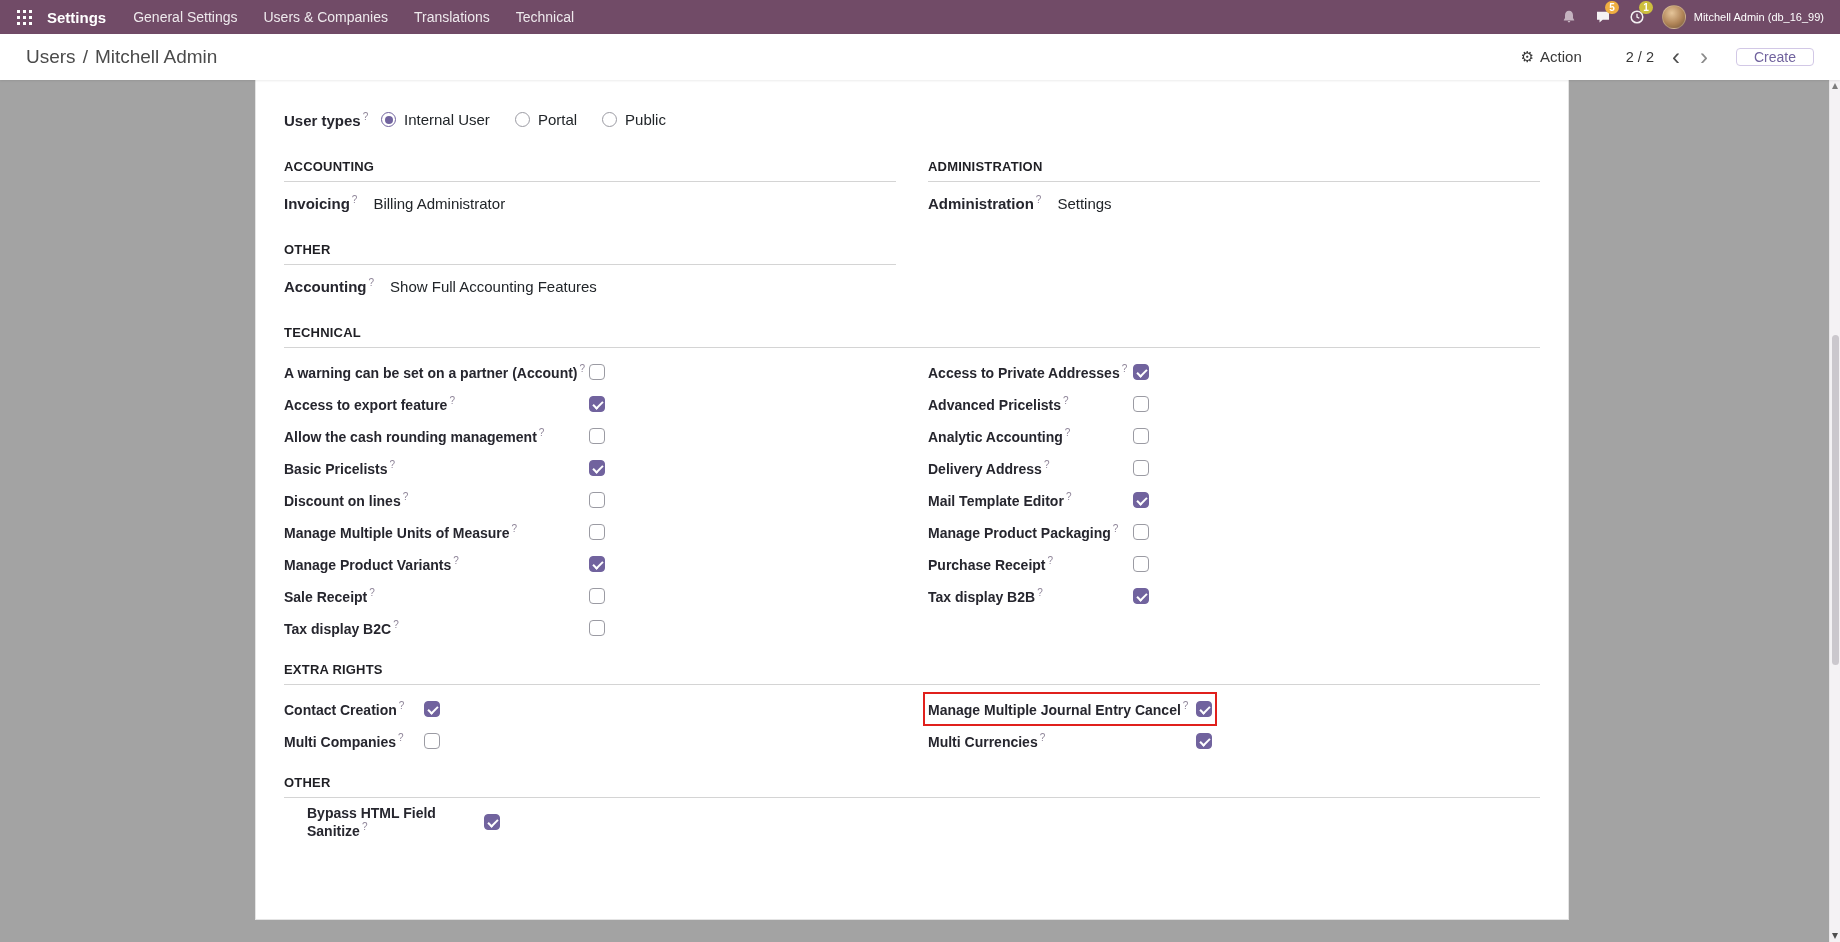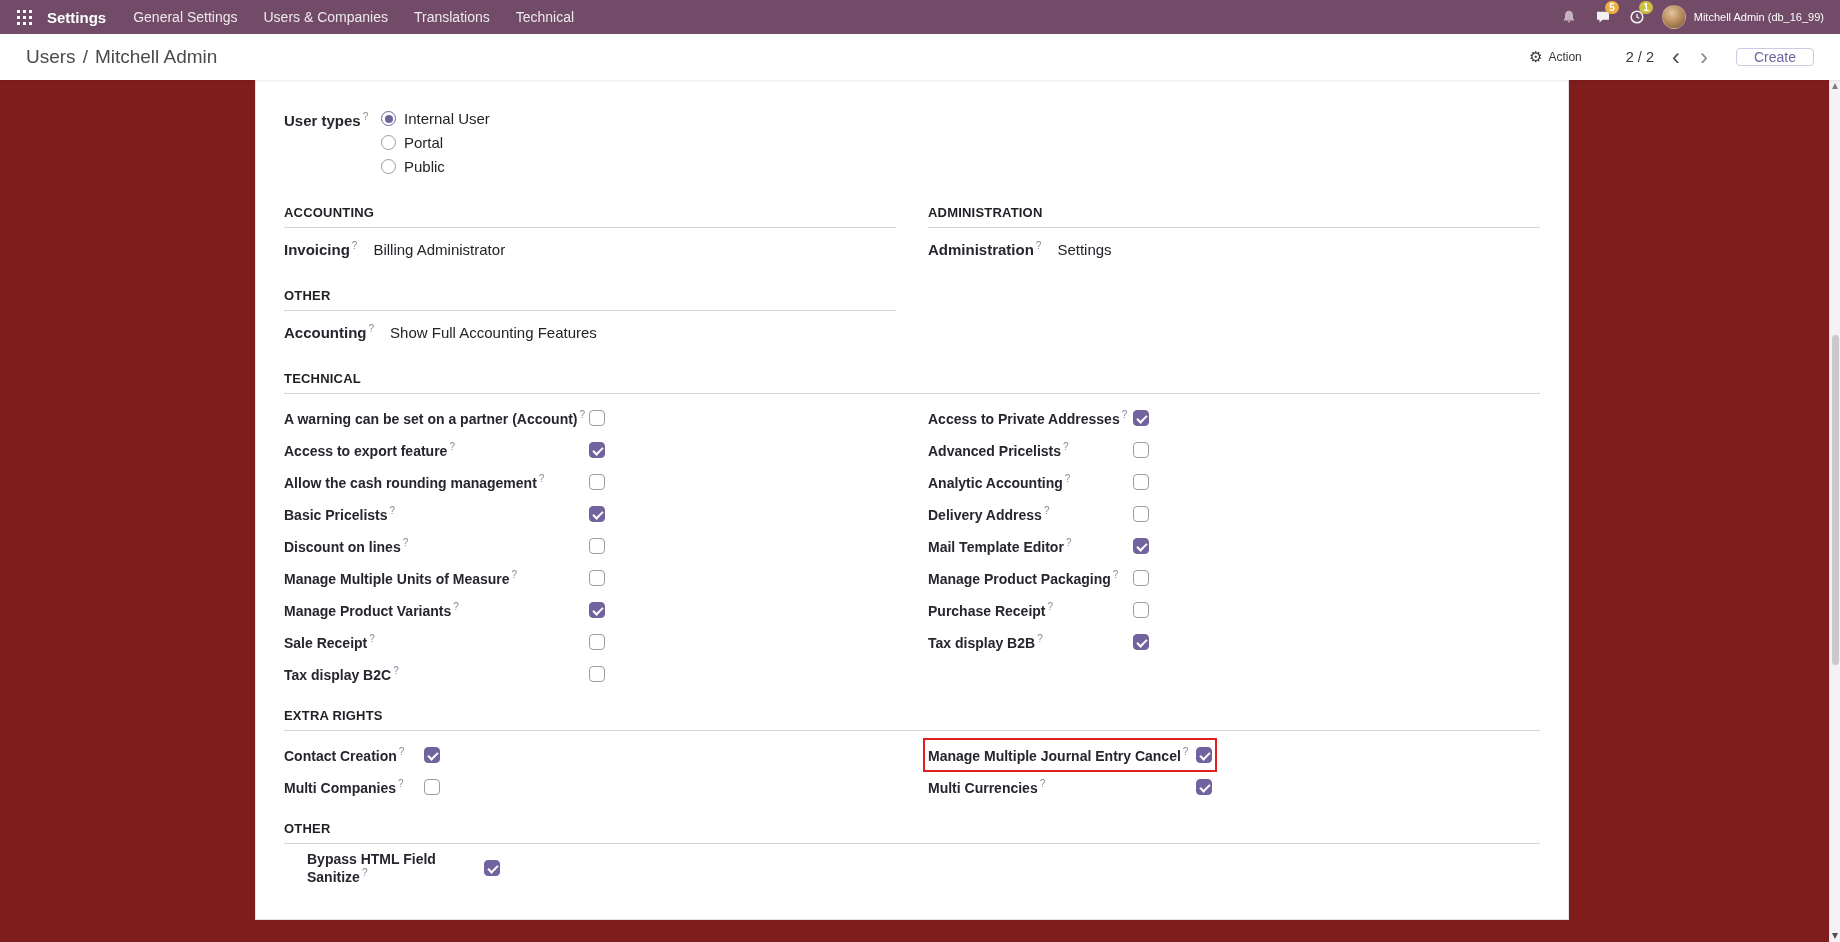--- a/index.html
+++ b/index.html
@@ -18,39 +18,39 @@
   .nbadge.msg { background:var(--badge-messages,#efae41); }
   .nbadge.act { background:var(--badge-activities,#cdbf3e); }
   .avatar { width:24px; height:24px; border-radius:50%; background:radial-gradient(circle at 40% 32%, #e5c59a 0%, #b08457 55%, #6e5136 100%); margin:0 8px 0 8px; cursor:pointer; flex:none; border:1px solid rgba(255,255,255,.25); }
   .username { color:#fff; font-size:11px; cursor:pointer; white-space:nowrap; }
 
   
   .controlbar { height:46px; background:#fff; display:flex; align-items:center; justify-content:space-between; padding:0 26px; box-shadow:0 1px 2px rgba(0,0,0,.08); position:relative; z-index:2; }
   .bc { font-size:19px; color:#4b4b4b; display:flex; align-items:center; gap:7px; }
   .bc .bc-link { cursor:pointer; }
   .cp-right { display:flex; align-items:center; gap:16px; }
-  .action-btn { display:flex; align-items:center; gap:6px; font-size:12px; color:#383838; cursor:pointer; background:none; border:none; font-family:inherit; }
+  .action-btn { display:flex; gap:6px; font-size:15px; color:#383838; cursor:pointer; background:none; border:none; font-family:inherit; }
   .gear-ic::before { content:"⚙"; font-size:15px; color:#383838; }
   .pager-txt { font-size:14.5px; color:#383838; margin-left:28px; }
   .pgbtn { background:none; border:none; font-size:24px; line-height:18px; cursor:pointer; padding:0 2px; font-family:inherit; }
   .pgbtn.prev::before { content:"‹"; color:#4f4f4f; }
   .pgbtn.next::before { content:"›"; color:#8a8a8a; }
   .create-btn { background:#fff; border:1px solid #d2c8e6; color:var(--accent,#71639e); font-size:14px; font-family:inherit; padding:0 17px; border-radius:4px; cursor:pointer; margin-left:10px; }
 
   
-  .content { position:relative; height:862px; background:#7f1d1d; overflow:hidden; }
+  .content { position:relative; height:862px; background:#a3a3a3; overflow:hidden; }
   .sheet { width:1314px; height:840px; margin-left:255px; background:#fff; border:1px solid #e4e4e4; border-top:none; padding:30px 28px; }
 
   .lbl { font-weight:700; color:#26262e; }
   sup.help { color:#8f8599; font-size:10px; margin-left:2px; font-weight:400; }
 
   
   .field-radio { display:flex; margin-bottom:30px; font-size:15px; }
   .field-radio > .lbl { width:97px; flex:none; padding-top:1px; }
-  .radio-opts { display:flex; flex-direction:column; gap:7px; }
+  .radio-opts { display:flex; flex-direction:row; gap:25px; }
   .radio-opt { display:flex; align-items:center; gap:8px; font-size:15px; cursor:pointer; }
   .radio { width:15px; height:15px; border:1px solid #9b9ba3; border-radius:50%; position:relative; background:#fff; flex:none; cursor:pointer; }
   .radio.selected { border-color:var(--accent,#71639e); }
   .radio.selected::after { content:""; position:absolute; inset:2.5px; background:var(--accent,#71639e); border-radius:50%; }
 
   
   .grid2 { display:grid; grid-template-columns:612px 612px; column-gap:32px; }
   .group { margin-bottom:30px; }
   .group.tight { margin-bottom:14px; }
   .gtitle { font-size:13px; font-weight:700; color:#1f1f24; border-bottom:1px solid #d4d4d4; padding-bottom:7px; margin-bottom:12px; letter-spacing:.2px; }

